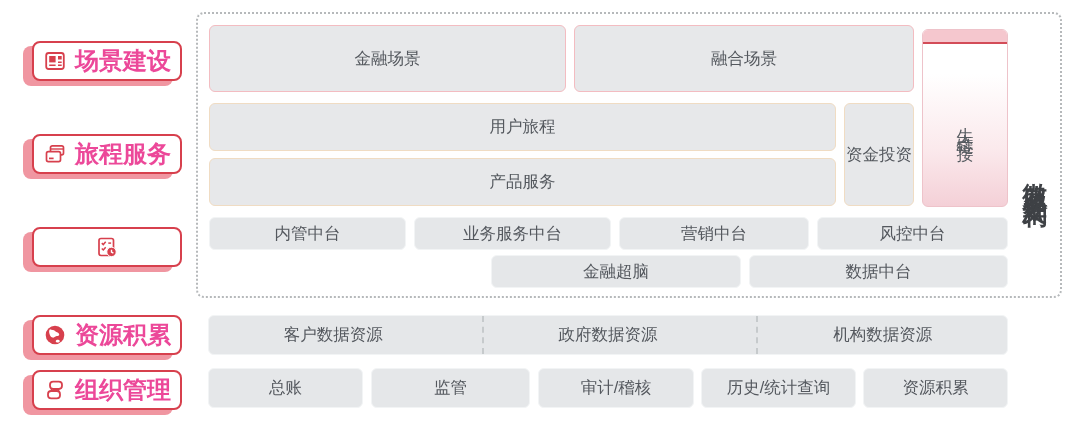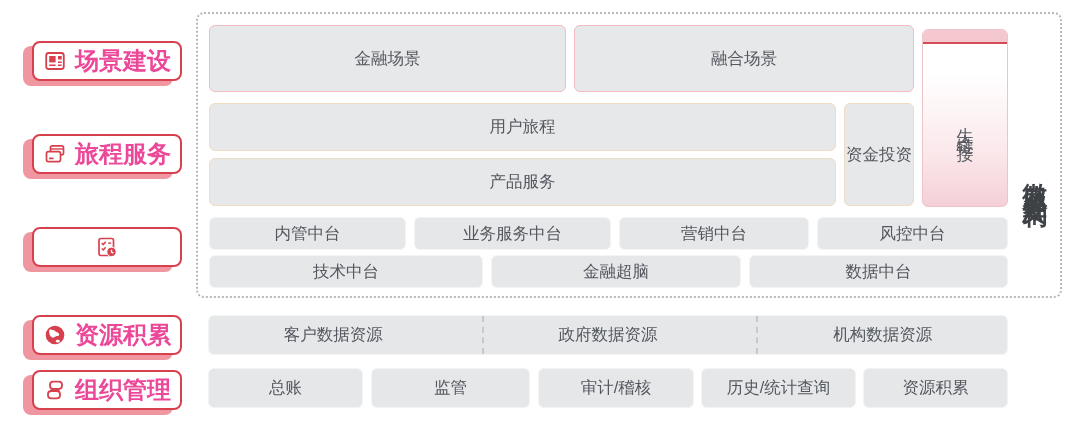--- a/index.html
+++ b/index.html
@@ -169,23 +169,20 @@
   <div class="gbox b-lite" style="left:414px;top:217px;width:197px;height:33px">
     <span>业务服务中台</span>
   </div>
   <div class="gbox b-lite" style="left:619px;top:217px;width:190px;height:33px">
     <span>营销中台</span>
   </div>
   <div class="gbox b-lite" style="left:817px;top:217px;width:191px;height:33px">
     <span>风控中台</span>
   </div>
 
-  <div class="gbox b-lite" style="left:209px;top:255px;width:274px;height:33px">
-    <span>技术中台</span>
-  </div>
   <div class="gbox b-lite" style="left:491px;top:255px;width:250px;height:33px">
     <span>金融超脑</span>
   </div>
   <div class="gbox b-lite" style="left:749px;top:255px;width:259px;height:33px">
     <span>数据中台</span>
   </div>
 
   <div class="res-bar">
     <div class="res-cell">客户数据资源</div>
     <div class="res-cell">政府数据资源</div>

